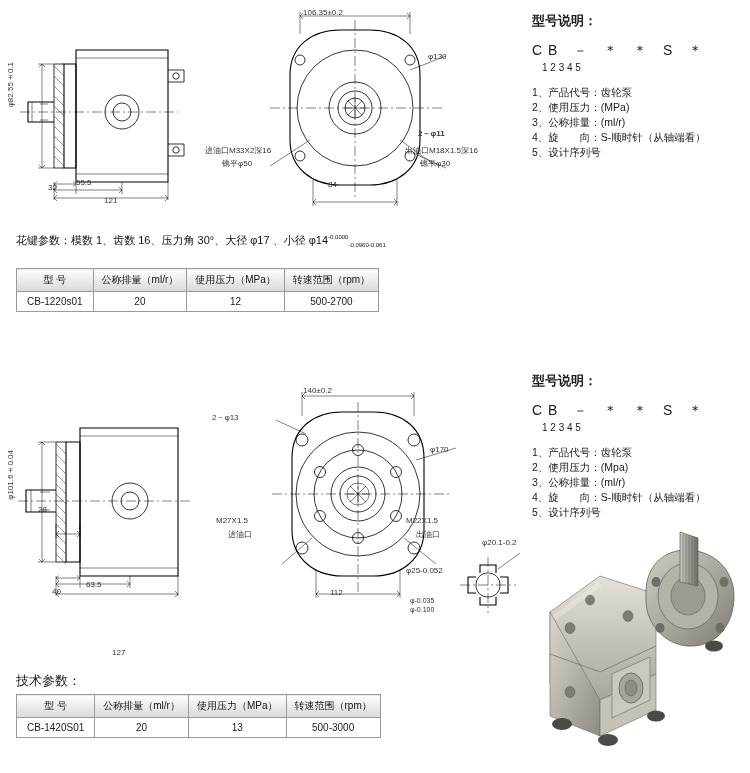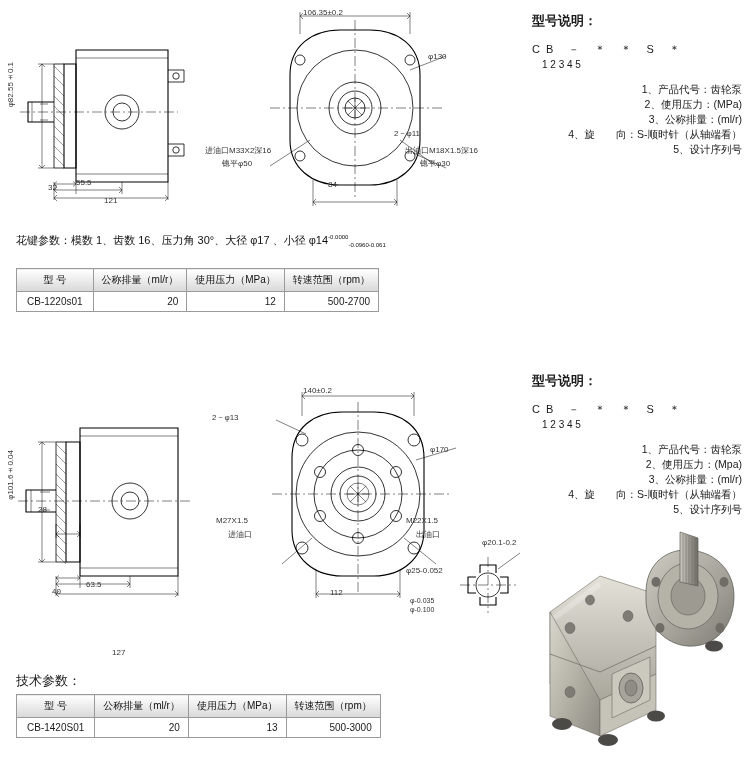--- a/index.html
+++ b/index.html
@@ -10,22 +10,22 @@
     color:#1a1a1a;
     position:relative;
     overflow:hidden;
     font-size:11px;
   }
   .abs{position:absolute;}
   .blue{color:#2f4f9e;}
   .dim{font-size:8px;color:#333;}
   .tiny{font-size:7px;color:#333;}
   .spec-title{font-size:13px;font-weight:bold;color:#1a1a1a;}
-  .spec-line{font-size:10.5px;color:#1a1a1a;line-height:15px;white-space:nowrap;text-align:right;}
-  .code-row{font-size:11px;letter-spacing:6px;}
+  .spec-line{font-size:10.5px;color:#1a1a1a;line-height:15px;white-space:nowrap;}
+  .code-row{font-size:14px;letter-spacing:6px;}
   .code-num{font-size:10px;letter-spacing:16px;margin-left:10px;}
 
   
   .drawing{position:absolute;}
   svg{display:block;overflow:visible;}
   .ln{stroke:#000;stroke-width:0.8;fill:none;}
   .ln2{stroke:#000;stroke-width:1.1;fill:none;}
   .thin{stroke:#000;stroke-width:0.5;fill:none;}
   .ctr{stroke:#000;stroke-width:0.5;fill:none;stroke-dasharray:10 3 2 3;}
   .hatch{fill:none;stroke:#000;stroke-width:0.4;}
@@ -36,21 +36,21 @@
     background:linear-gradient(#ffffff,#d8d8d8);
     border:1px solid #9a9a9a;
     font-weight:normal;
     padding:4px 8px;
     white-space:nowrap;
     color:#111;
   }
   .ptable td{
     border:1px solid #9a9a9a;
     padding:4px 8px;
-    text-align:right;
+    text-align:center;
     background:#fff;
     white-space:nowrap;
   }
   .ptable td.first{padding:4px 10px;}
   .tech-label{font-size:13px;}
   .spline-note{font-size:11px;color:#111;white-space:nowrap;}
   .sup{font-size:6px;vertical-align:super;}
   .sub{font-size:6px;vertical-align:sub;}
 
   
@@ -141,21 +141,21 @@
 
   <path class="thin" d="M163,133 L196,148"></path>
 
   <path class="thin" d="M60,120 L20,146"></path>
   <path class="thin" d="M150,120 L186,146"></path>
 </svg>
 </div>
 <div class="abs dim" style="left:303px;top:8px;">106.35±0.2</div>
 <div class="abs dim" style="left:328px;top:180px;">84</div>
 <div class="abs dim" style="left:428px;top:52px;">φ130</div>
-<div class="abs dim" style="left:394px;top:128px;">2－φ11</div>
+<div class="abs dim" style="left:418px;top:128px;font-weight:bold;">2－φ11</div>
 <div class="abs dim blue" style="left:205px;top:145px;">进油口M33X2深16</div>
 <div class="abs dim blue" style="left:222px;top:158px;">锪平φ50</div>
 <div class="abs dim blue" style="left:405px;top:145px;">出油口M18X1.5深16</div>
 <div class="abs dim blue" style="left:420px;top:158px;">锪平φ30</div>
 
 <div class="abs" style="left:532px;top:12px;width:210px;">
   <div class="spec-title">型号说明：</div>
   <div class="code-row" style="margin-top:12px;">CB － ＊ ＊ S ＊</div>
   <div class="code-num" style="margin-top:2px;letter-spacing:0px;">1    2   3  4  5</div>
   <div style="margin-top:12px;">

